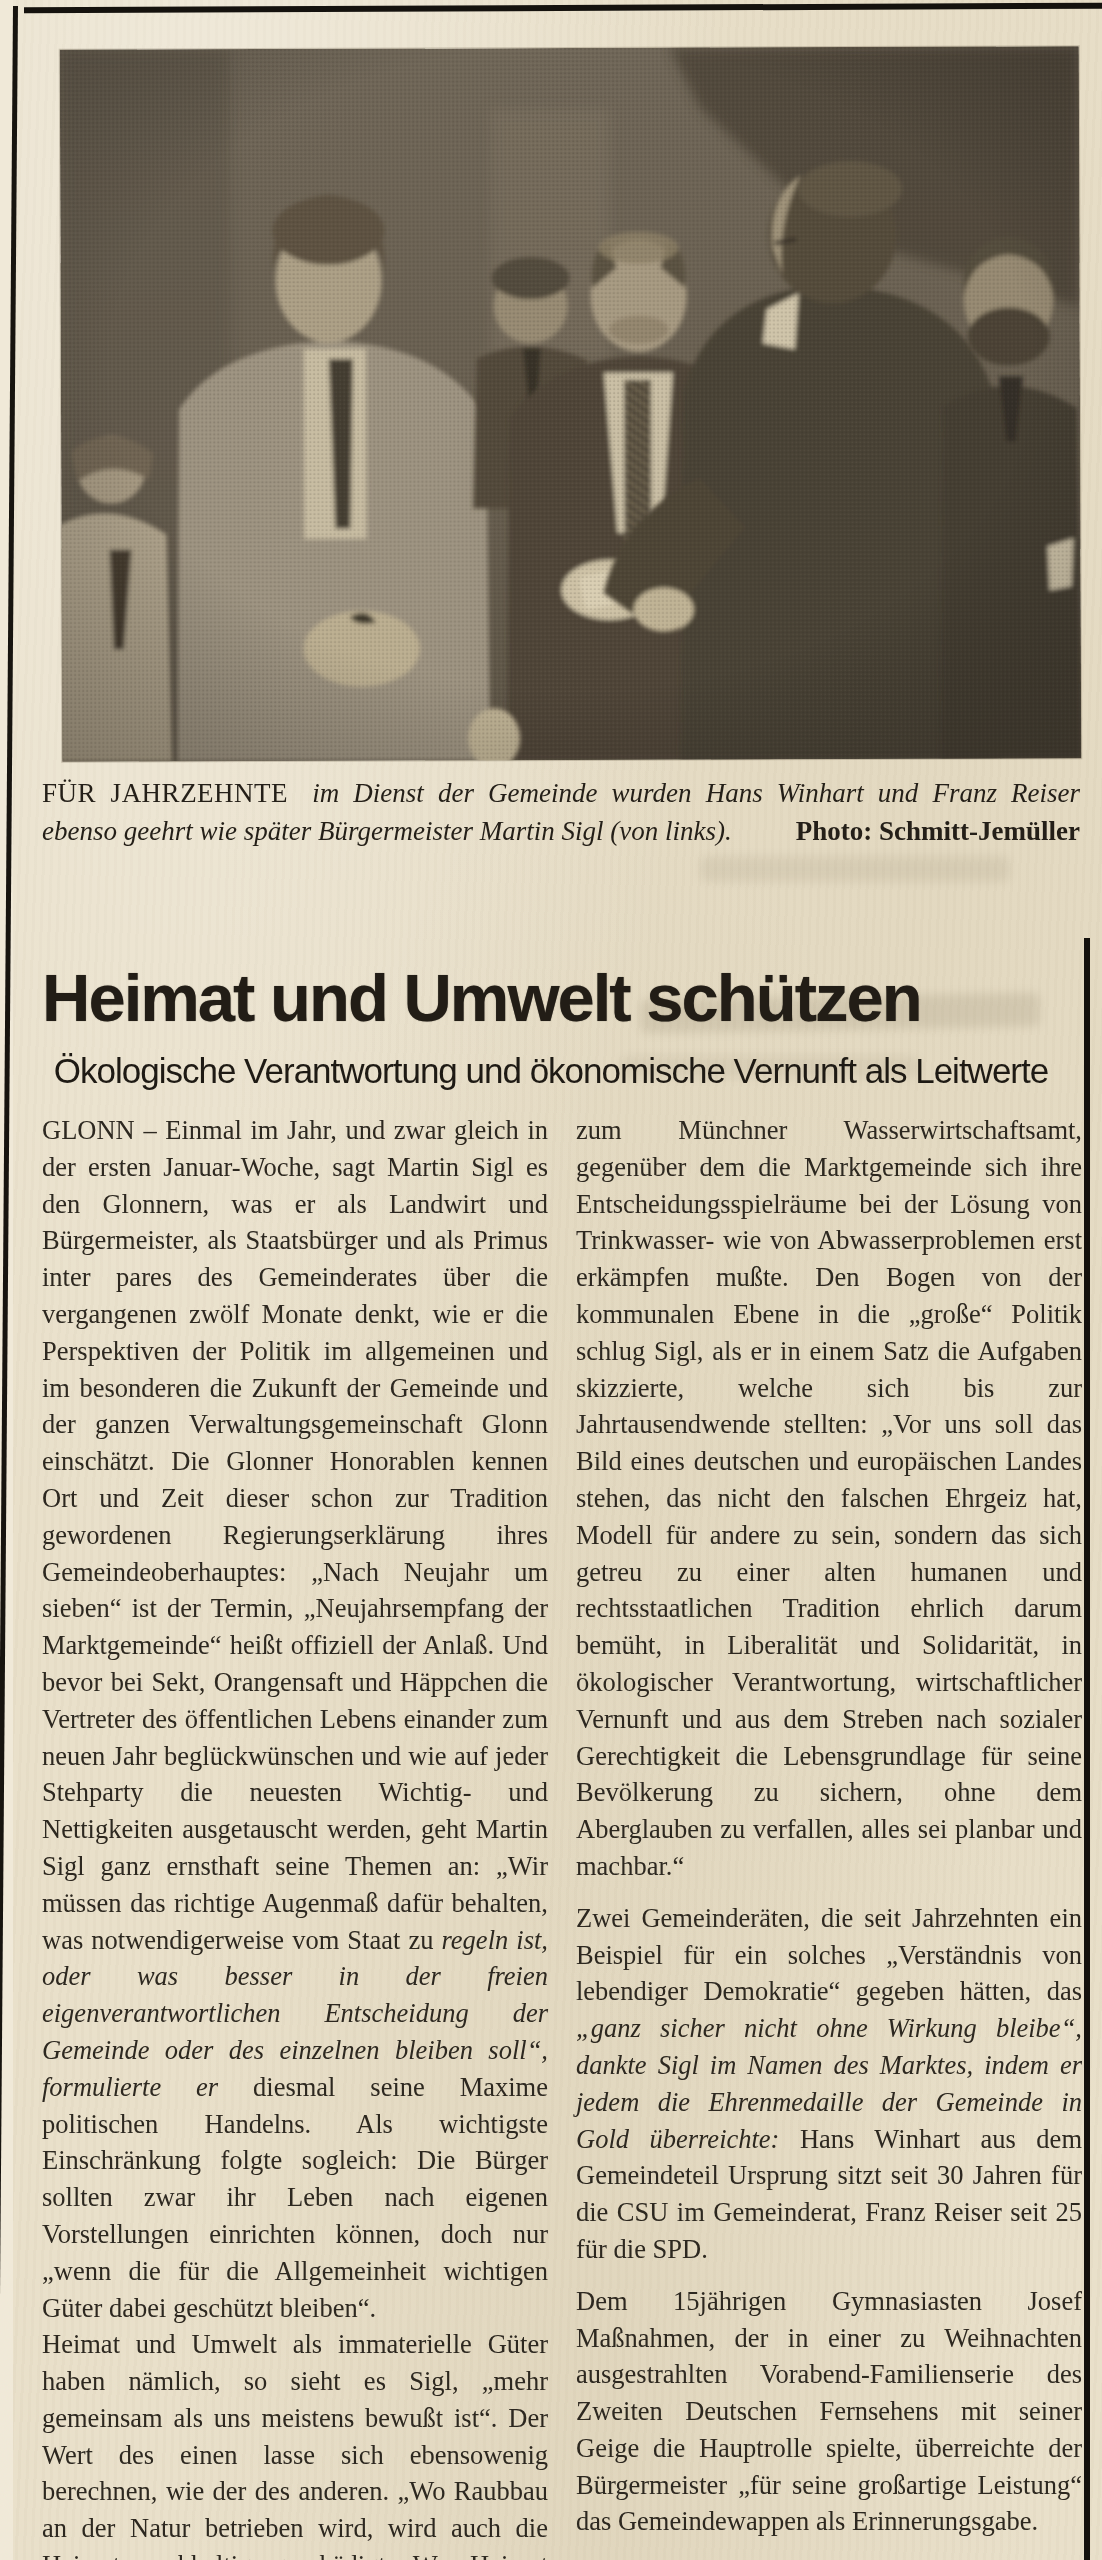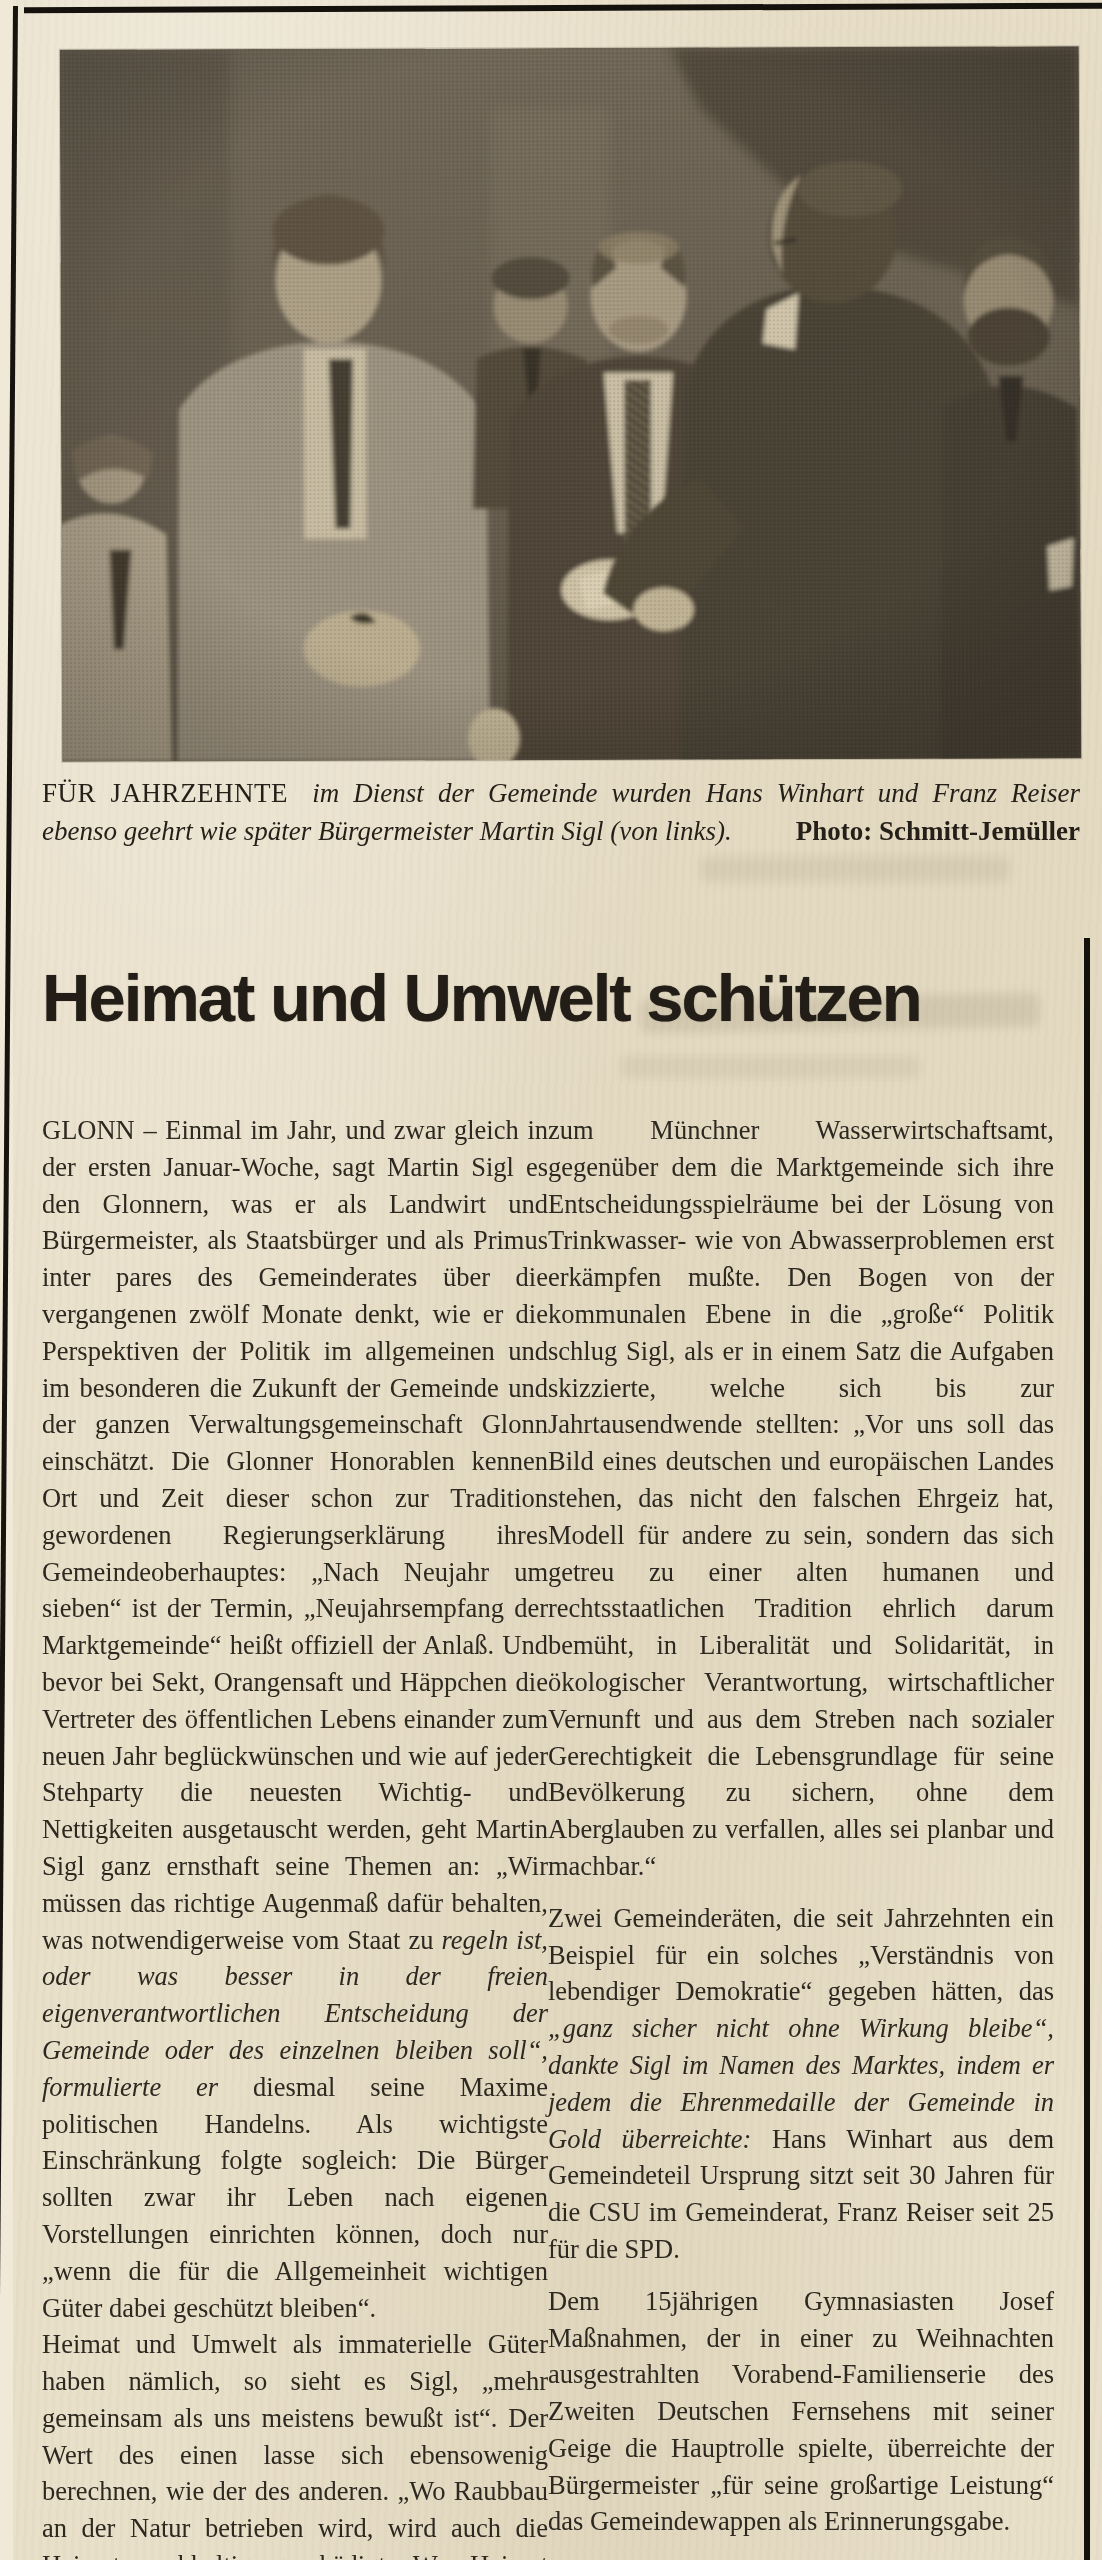--- a/index.html
+++ b/index.html
@@ -60,21 +60,21 @@
   }
   .subhead{
     position:absolute;left:42px;top:1050px;width:1018px;margin:0;text-align:center;
     font-family:"Liberation Sans", sans-serif;font-weight:400;
     font-size:35px;line-height:42px;letter-spacing:-1px;color:#1e1a14;
   }
 
   
   .body-cols{
     position:absolute;left:42px;top:1112px;width:1040px;height:1448px;
-    display:flex;overflow:hidden;
+    display:flex;gap:28px;overflow:hidden;
   }
   .col{width:506px;flex:0 0 506px;
     font-size:26.5px;line-height:36.8px;color:#2d2820;
     text-align:justify;hyphens:auto;-webkit-hyphens:auto;
   }
   .col .para{margin:0;}
   .col-right .para{margin-bottom:15px;}
   .col .para .it{font-style:italic;}
 </style>
 </head>
@@ -191,20 +191,21 @@
   </figure>
 
   <p class="caption">
     <span class="lead">FÜR JAHRZEHNTE</span>
     <span class="cap-text">im Dienst der Gemeinde wurden Hans Winhart und Franz Reiser ebenso geehrt wie später Bürgermeister Martin Sigl (von links).</span>
     <span class="credit">Photo: Schmitt-Jemüller</span>
   </p>
 
 
   <h1 class="headline">Heimat und Umwelt schützen</h1>
+  <h3 class="subhead">Ökologische Verantwortung und ökonomische Vernunft als Leitwerte</h3>
 
   <div class="body-cols">
     <div class="col col-left" id="col-left">
         <p class="para"><span>GLONN – Einmal im Jahr, und zwar gleich in der ersten Januar-Woche, sagt Martin Sigl es den Glonnern, was er als Landwirt und Bürgermeister, als Staatsbürger und als Primus inter pares des Gemeinderates über die vergangenen zwölf Monate denkt, wie er die Perspektiven der Politik im allgemeinen und im besonderen die Zukunft der Gemeinde und der ganzen Verwaltungsgemeinschaft Glonn einschätzt. Die Glonner Honorablen kennen Ort und Zeit dieser schon zur Tradition gewordenen Regierungserklärung ihres Gemeindeoberhauptes: „Nach Neujahr um sieben“ ist der Termin, „Neujahrsempfang der Marktgemeinde“ heißt offiziell der Anlaß. Und bevor bei Sekt, Orangensaft und Häppchen die Vertreter des öffentlichen Lebens einander zum neuen Jahr beglückwünschen und wie auf jeder Stehparty die neuesten Wichtig- und Nettigkeiten ausgetauscht werden, geht Martin Sigl ganz ernsthaft seine Themen an: „Wir müssen das richtige Augenmaß dafür behalten, was notwendigerweise vom Staat zu </span><span class="it">regeln ist, oder was besser in der freien eigenverantwortlichen Entscheidung der Gemeinde oder des einzelnen bleiben soll“, formulierte er </span><span>diesmal seine Maxime politischen Handelns. Als wichtigste Einschränkung folgte sogleich: Die Bürger sollten zwar ihr Leben nach eigenen Vorstellungen einrichten können, doch nur „wenn die für die Allgemeinheit wichtigen Güter dabei geschützt bleiben“.</span></p>
         <p class="para"><span>Heimat und Umwelt als immaterielle Güter haben nämlich, so sieht es Sigl, „mehr gemeinsam als uns meistens bewußt ist“. Der Wert des einen lasse sich ebensowenig berechnen, wie der des anderen. „Wo Raubbau an der Natur betrieben wird, wird auch die Heimat nachhaltig geschädigt. Wo Heimat vermarktet wird, wird auch Natur vermarktet und ruiniert. Wer die Heimat gestalten und schützen will, muß auch die Natur schützen und mit ihr sorgsam umgehen.“</span></p>
       </div>
     <div class="col col-right" id="col-right">
         <p class="para"><span>zum Münchner Wasserwirtschaftsamt, gegenüber dem die Marktgemeinde sich ihre Entscheidungsspielräume bei der Lösung von Trinkwasser- wie von Abwasserproblemen erst erkämpfen mußte. Den Bogen von der kommunalen Ebene in die „große“ Politik schlug Sigl, als er in einem Satz die Aufgaben skizzierte, welche sich bis zur Jahrtausendwende stellten: „Vor uns soll das Bild eines deutschen und europäischen Landes stehen, das nicht den falschen Ehrgeiz hat, Modell für andere zu sein, sondern das sich getreu zu einer alten humanen und rechtsstaatlichen Tradition ehrlich darum bemüht, in Liberalität und Solidarität, in ökologischer Verantwortung, wirtschaftlicher Vernunft und aus dem Streben nach sozialer Gerechtigkeit die Lebensgrundlage für seine Bevölkerung zu sichern, ohne dem Aberglauben zu verfallen, alles sei planbar und machbar.“</span></p>
         <p class="para"><span>Zwei Gemeinderäten, die seit Jahrzehnten ein Beispiel für ein solches „Verständnis von lebendiger Demokratie“ gegeben hätten, das </span><span class="it">„ganz sicher nicht ohne Wirkung bleibe“, dankte Sigl im Namen des Marktes, indem er jedem die Ehrenmedaille der Gemeinde in Gold überreichte: </span><span>Hans Winhart aus dem Gemeindeteil Ursprung sitzt seit 30 Jahren für die CSU im Gemeinderat, Franz Reiser seit 25 für die SPD.</span></p>
         <p class="para"><span>Dem 15jährigen Gymnasiasten Josef Maßnahmen, der in einer zu Weihnachten ausgestrahlten Vorabend-Familienserie des Zweiten Deutschen Fernsehens mit seiner Geige die Hauptrolle spielte, überreichte der Bürgermeister „für seine großartige Leistung“ das Gemeindewappen als Erinnerungsgabe.</span></p>

